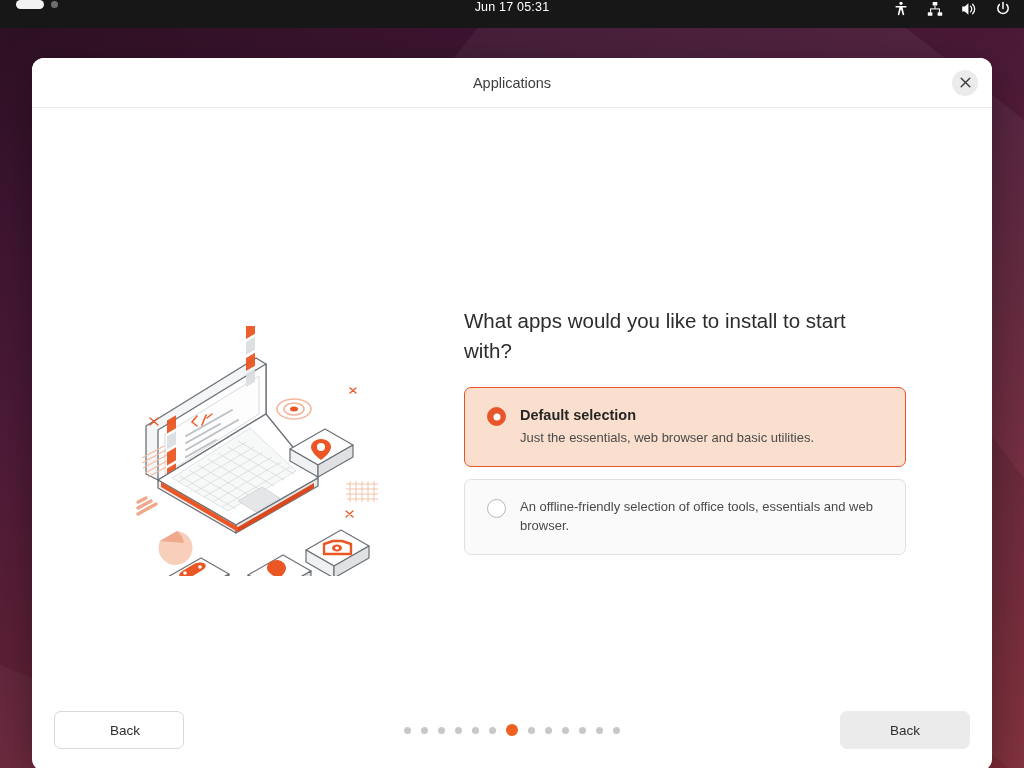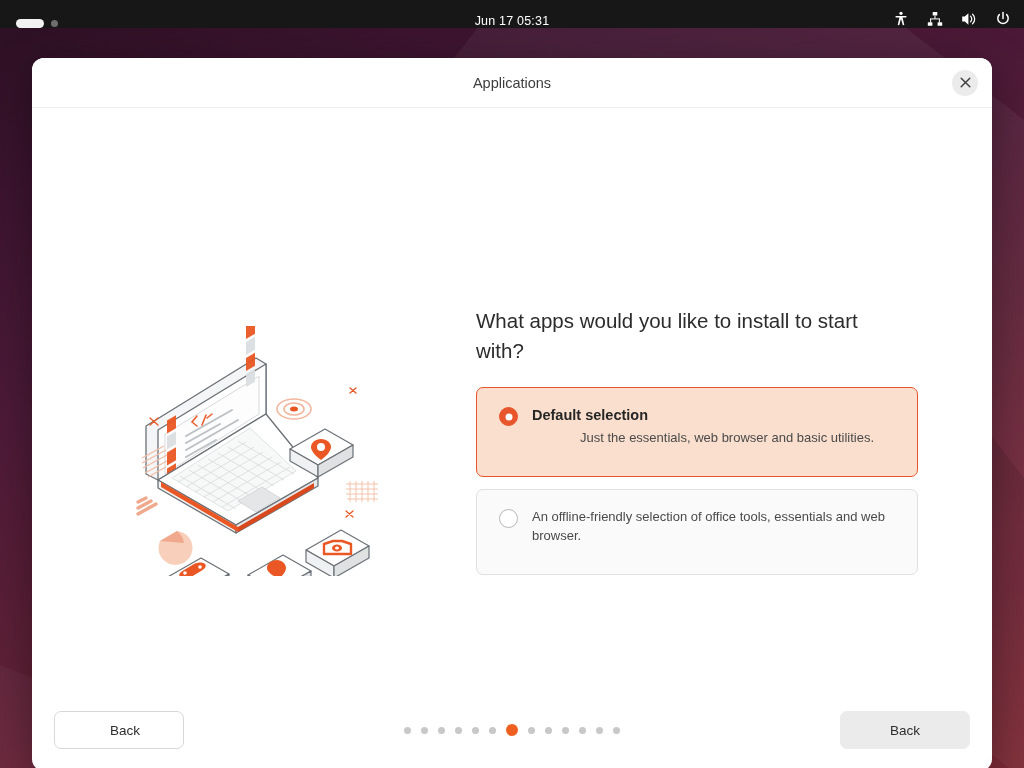--- a/index.html
+++ b/index.html
@@ -57,21 +57,21 @@
     background: rgba(255,255,255,0.03);
   }
 
   
   #topbar {
     position: absolute;
     top: 0; left: 0;
     width: 1024px; height: 28px;
     background: #171717;
     display: flex;
-    align-items: flex-end;
+    align-items: flex-start;
     z-index: 40;
   }
   #workspace-indicator {
     display: flex;
     align-items: center;
     gap: 7px;
     margin-left: 16px;
   }
   .ws-pill {
     width: 28px; height: 9px;
@@ -163,39 +163,39 @@
 
   #illustration {
     position: absolute;
     left: 96px; top: 218px;
     width: 260px; height: 250px;
   }
   #illustration svg { display: block; width: 100%; height: 100%; }
 
   #form-column {
     position: absolute;
-    left: 444px; top: 198px;
+    left: 432px; top: 198px;
     width: 442px;
   }
   #page-heading {
     font-size: 20.5px;
     line-height: 30px;
     color: #2c2c2c;
     font-weight: 400;
     width: 400px;
     margin-bottom: 21px;
   }
 
   
   .option-card {
     display: flex;
     align-items: flex-start;
     gap: 14px;
     width: 442px;
-    padding: 17px 18px 28px 22px;
+    padding: 17px 18px 18px 22px;
     border-radius: 7px;
     cursor: pointer;
     margin-bottom: 12px;
     background: #fafafa;
     border: 1px solid #e0e0e0;
   }
   .option-card.selected {
     background: #fbdfce;
     border: 1.5px solid #e8552a;
   }
@@ -499,21 +499,21 @@
         </svg>
       </div>
 
       <div id="form-column">
         <h1 id="page-heading">What apps would you like to install to start with?</h1>
 
         <div class="option-card selected">
           <span class="radio"></span>
           <span class="option-text">
             <span class="option-title" style="display:block;">Default selection</span>
-            <span class="option-desc" style="display:block;margin-left:48px;">Just the essentials, web browser and basic utilities.</span>
+            <span class="option-desc" style="display:block;">Just the essentials, web browser and basic utilities.</span>
           </span>
         </div>
 
         <div class="option-card">
           <span class="radio"></span>
           <span class="option-text">
             <span class="option-desc" style="display:block;">An offline-friendly selection of office tools, essentials and web browser.</span>
           </span>
         </div>
       </div>

